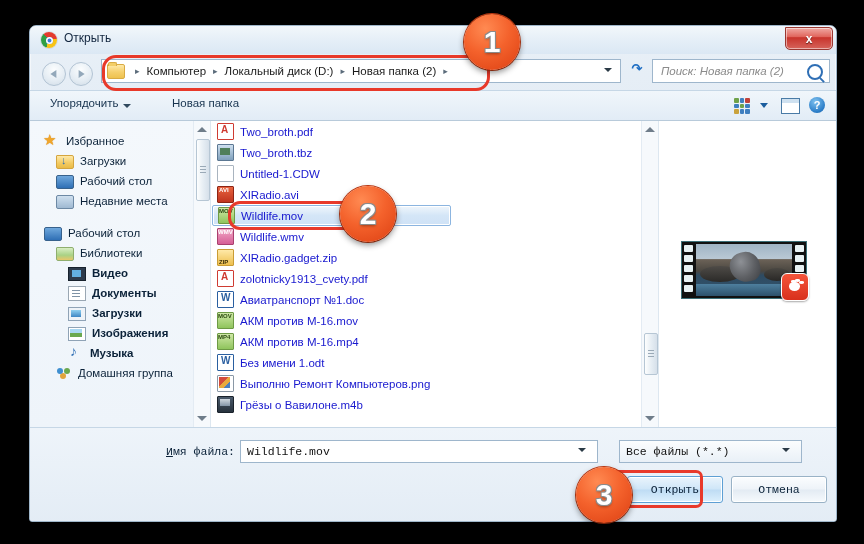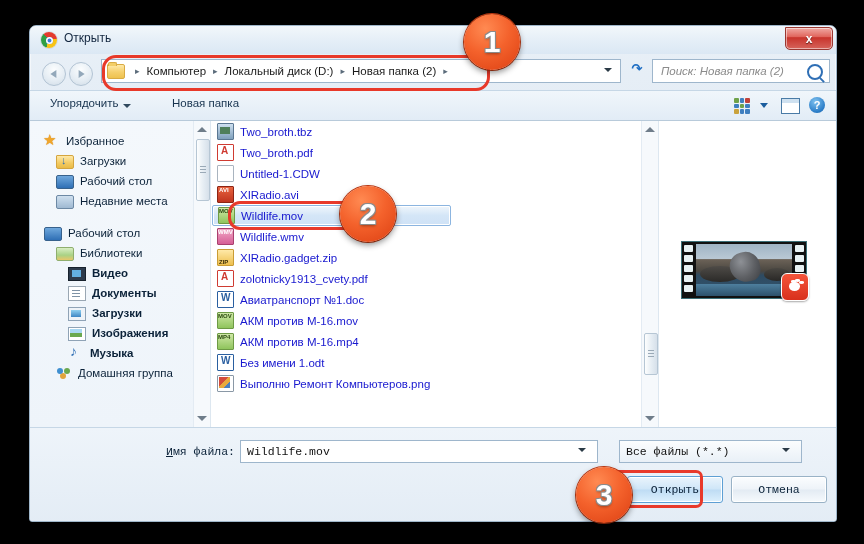--- a/index.html
+++ b/index.html
@@ -555,26 +555,26 @@
 
         <div class="sb-scroll">
           <div class="sb-arrow up"></div>
           <div class="sb-thumb"></div>
           <div class="sb-arrow down"></div>
         </div>
       </div>
 
       <div class="filelist">
         <div class="frow">
+          <span class="fi pdf"></span>
+          <span>Two_broth.pdf</span>
+        </div>
+        <div class="frow">
           <span class="fi tbz"></span>
           <span>Two_broth.tbz</span>
-        </div>
-        <div class="frow">
-          <span class="fi pdf"></span>
-          <span>Two_broth.pdf</span>
         </div>
         <div class="frow">
           <span class="fi blank"></span>
           <span>Untitled-1.CDW</span>
         </div>
         <div class="frow">
           <span class="fi avi"></span>
           <span>XIRadio.avi</span>
         </div>
         <div class="frow selected">
@@ -605,20 +605,24 @@
           <span class="fi mp4"></span>
           <span>АКМ против М-16.mp4</span>
         </div>
         <div class="frow">
           <span class="fi doc"></span>
           <span>Без имени 1.odt</span>
         </div>
         <div class="frow">
           <span class="fi png"></span>
           <span>Выполню Ремонт Компьютеров.png</span>
+        </div>
+        <div class="frow">
+          <span class="fi m4b"></span>
+          <span>Грёзы о Вавилоне.m4b</span>
         </div>
 
         <div class="fl-scroll">
           <div class="sb-arrow up"></div>
           <div class="fl-thumb"></div>
           <div class="sb-arrow down"></div>
         </div>
       </div>
 
       <div class="preview">

